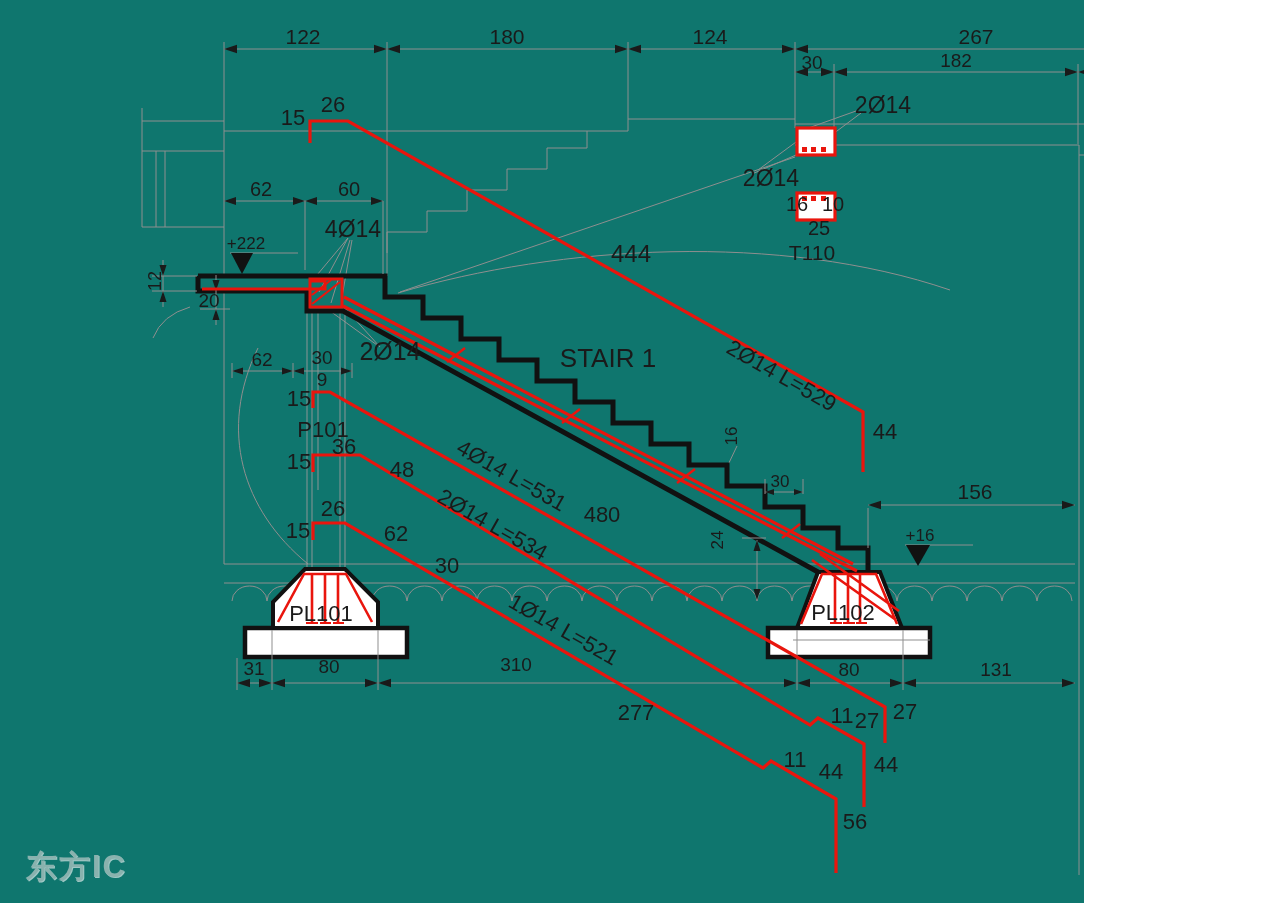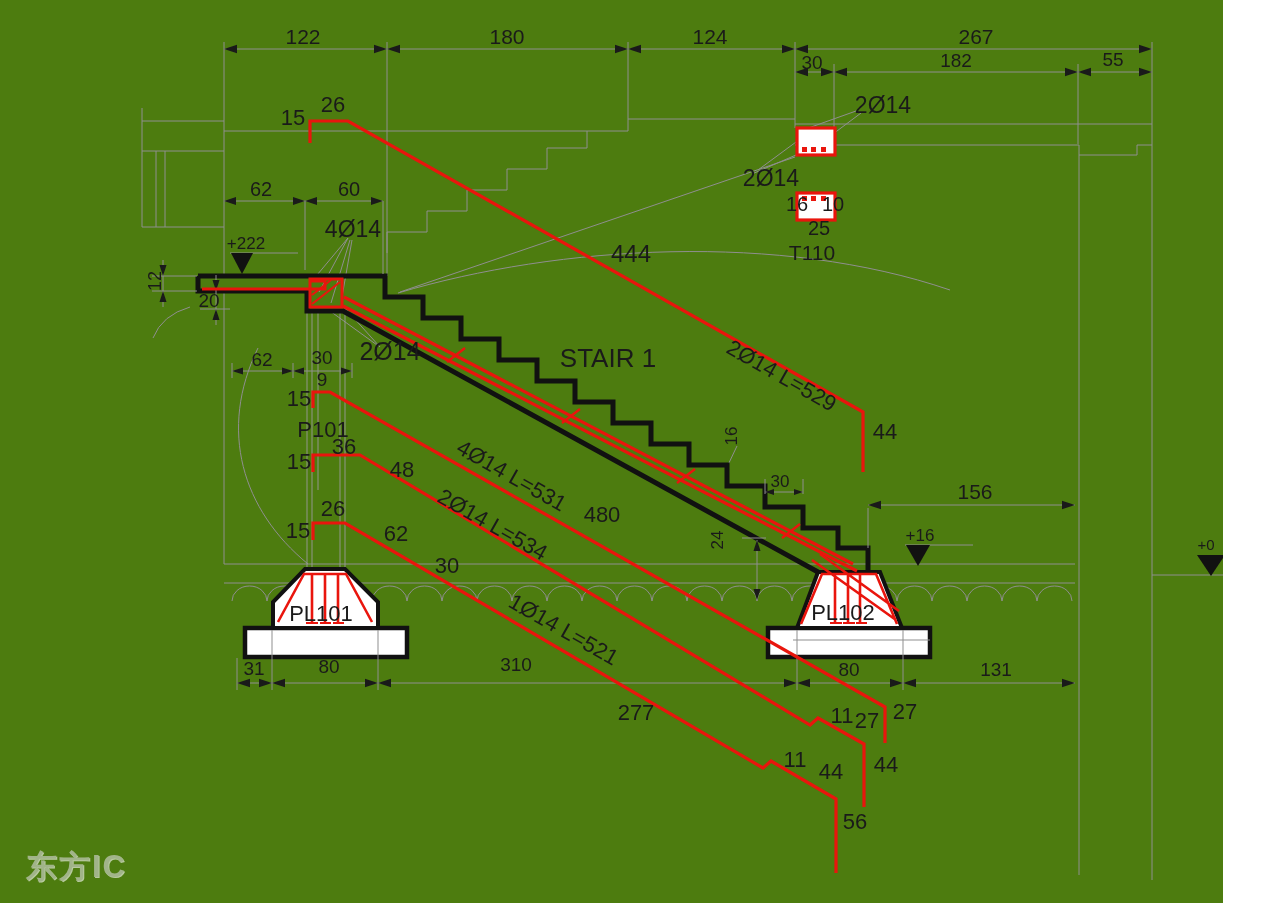--- a/index.html
+++ b/index.html
@@ -1,16 +1,16 @@
 <!DOCTYPE html>
 <html><head>
 <meta charset="utf-8">
 <style>
   html,body{margin:0;padding:0;background:#ffffff;}
-  .canvas{position:relative;width:1223px;height:903px;background:#4d7c0f;overflow:hidden;
+  .canvas{position:relative;width:1084px;height:903px;background:#0f766e;overflow:hidden;
           font-family:"Liberation Sans",sans-serif;}
   svg{position:absolute;left:0;top:0;}
   svg text{fill:#1a1a1a;font-family:"Liberation Sans",sans-serif;}
   .wm-right{position:absolute;left:950px;top:852px;width:330px;font-size:34px;letter-spacing:1px;
             color:#cdcdcd;text-shadow:1px 1px 0 #ffffff,2px 2px 1px #bdbdbd;font-weight:bold;
             white-space:nowrap;}
   .wm-left{position:absolute;left:26px;top:846px;font-size:31px;color:#dadada;opacity:.6;
            text-shadow:1px 1px 0 #fff;font-weight:bold;letter-spacing:2px;}
 </style>
 </head>

